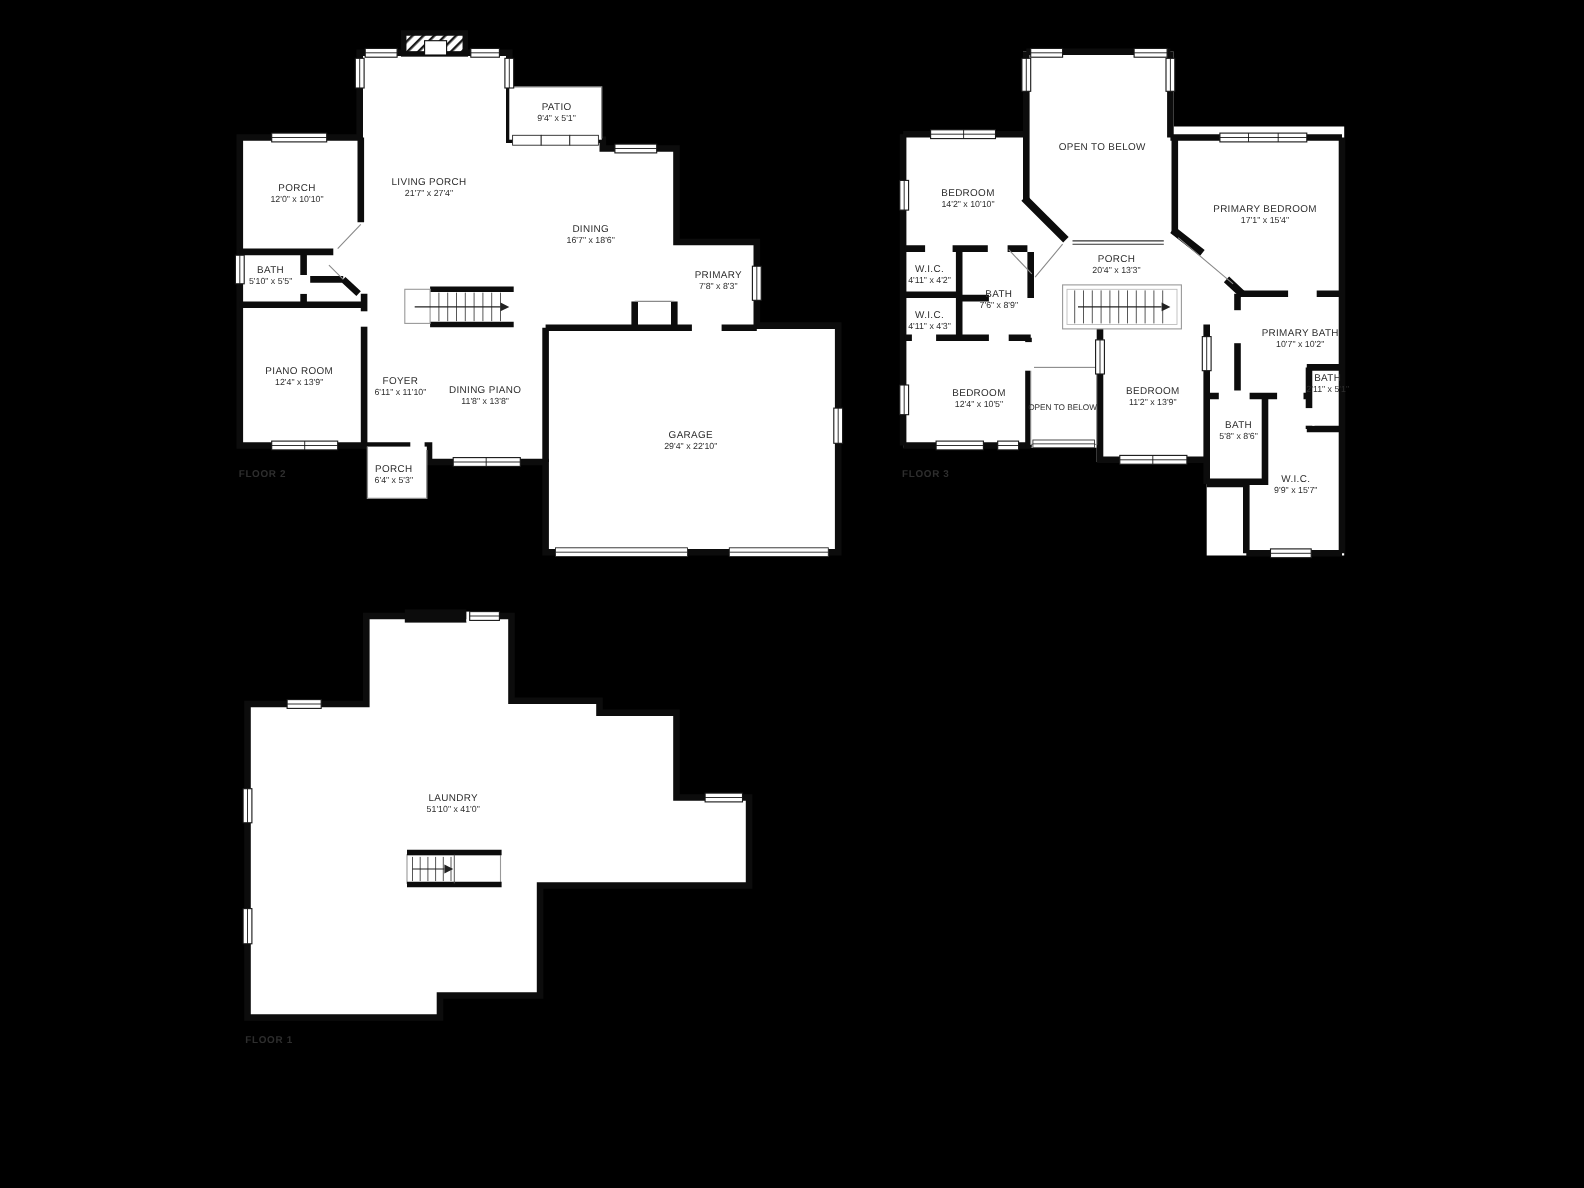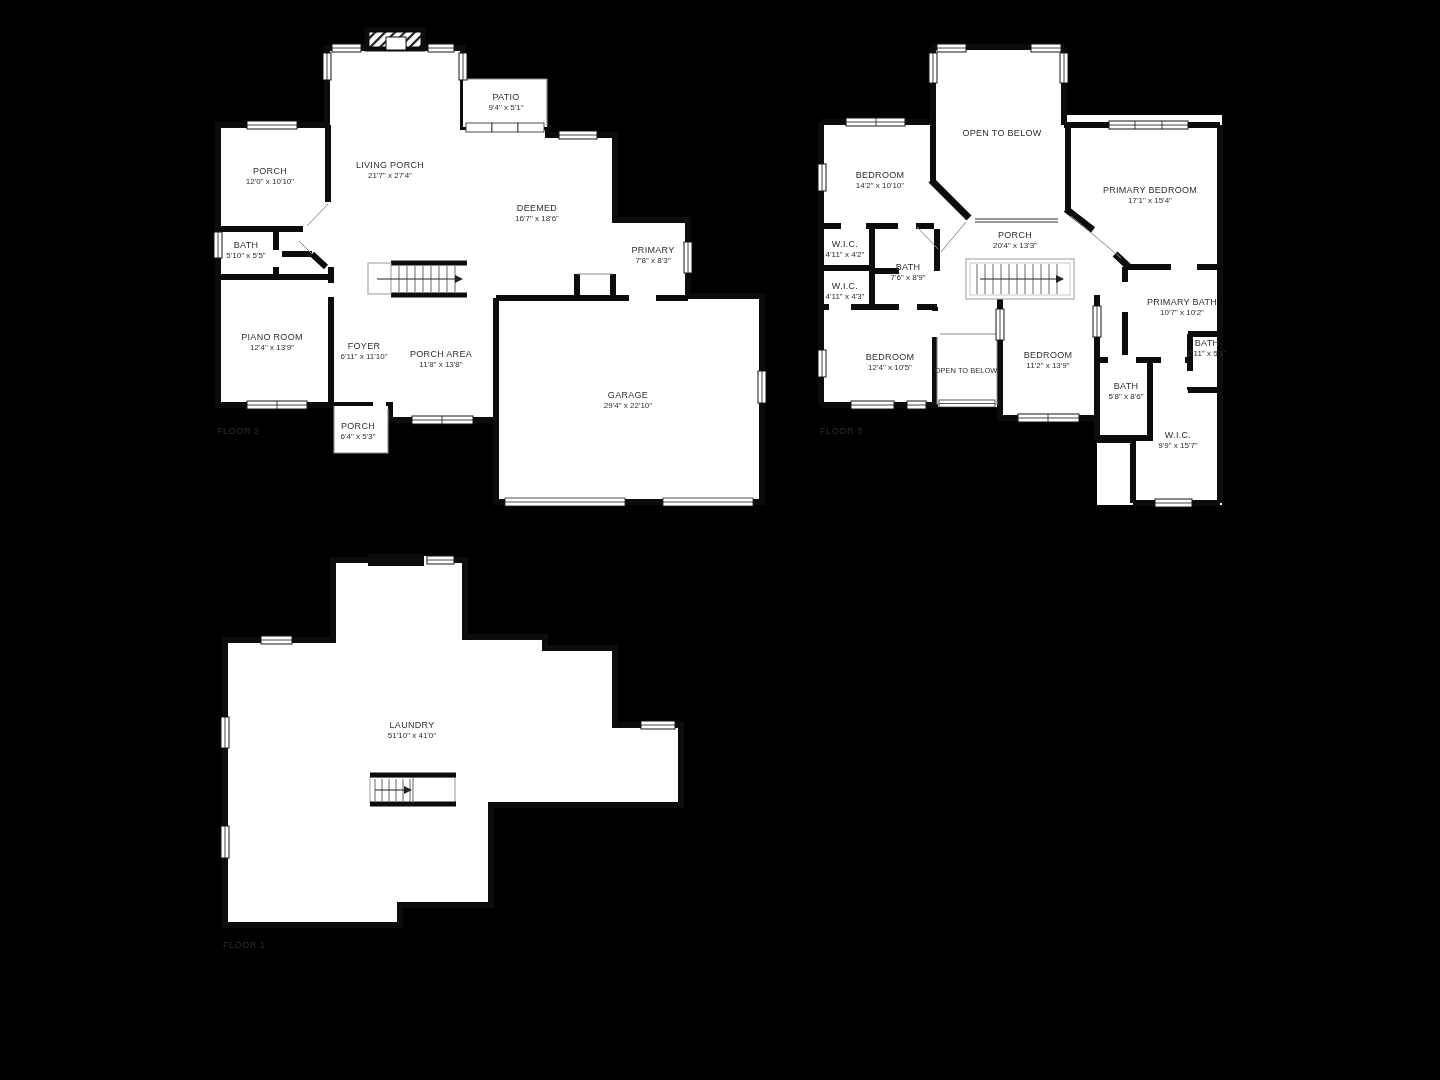--- a/index.html
+++ b/index.html
@@ -5,21 +5,21 @@
   html,body{margin:0;padding:0;background:#000;}
   #canvas{position:relative;width:1268px;height:1080px;background:#000;overflow:hidden;
           font-family:"Liberation Sans", sans-serif;}
   #plan-svg{position:absolute;left:0;top:0;}
   .rlabel{position:absolute;transform:translateX(-50%);text-align:center;white-space:nowrap;
           color:#2e2e2e;line-height:1.25;}
   .rname{font-size:9px;letter-spacing:.3px;}
   .rdims{font-size:8px;margin-top:0px;}
   .rdims:empty{display:none;}
   .sm .rname{font-size:7.5px;letter-spacing:0;}
-  .floor-tag{position:absolute;font-size:9px;letter-spacing:.6px;color:#2e2e2e;white-space:nowrap;}
+  .floor-tag{position:absolute;font-size:9px;letter-spacing:.6px;color:#2e2e2e;white-space:nowrap;font-weight:bold;}
   .footer{position:absolute;left:0;right:0;top:1033px;text-align:center;color:#8f8f8f;
           font-size:14px;letter-spacing:.3px;white-space:nowrap;}
 </style>
 </head>
 <body>
 
 <div id="canvas">
 
 <svg id="plan-svg" width="1440" height="1080" viewBox="0 0 1440 1080">
   <defs>
@@ -230,41 +230,41 @@
     </div>
   <div class="rlabel" style="left:270px;top:166px">
       <div class="rname">PORCH</div>
       <div class="rdims">12'0" x 10'10"</div>
     </div>
   <div class="rlabel" style="left:390px;top:160px">
       <div class="rname">LIVING PORCH</div>
       <div class="rdims">21'7" x 27'4"</div>
     </div>
   <div class="rlabel" style="left:537px;top:203px">
-      <div class="rname">DEEMED</div>
+      <div class="rname">DINING</div>
       <div class="rdims">16'7" x 18'6"</div>
     </div>
   <div class="rlabel" style="left:246px;top:240px">
       <div class="rname">BATH</div>
       <div class="rdims">5'10" x 5'5"</div>
     </div>
   <div class="rlabel" style="left:653px;top:245px">
       <div class="rname">PRIMARY</div>
       <div class="rdims">7'8" x 8'3"</div>
     </div>
   <div class="rlabel" style="left:272px;top:332px">
       <div class="rname">PIANO ROOM</div>
       <div class="rdims">12'4" x 13'9"</div>
     </div>
   <div class="rlabel" style="left:364px;top:341px">
       <div class="rname">FOYER</div>
       <div class="rdims">6'11" x 11'10"</div>
     </div>
   <div class="rlabel" style="left:441px;top:349px">
-      <div class="rname">PORCH AREA</div>
+      <div class="rname">DINING PIANO</div>
       <div class="rdims">11'8" x 13'8"</div>
     </div>
   <div class="rlabel" style="left:358px;top:421px">
       <div class="rname">PORCH</div>
       <div class="rdims">6'4" x 5'3"</div>
     </div>
   <div class="rlabel" style="left:628px;top:390px">
       <div class="rname">GARAGE</div>
       <div class="rdims">29'4" x 22'10"</div>
     </div>

